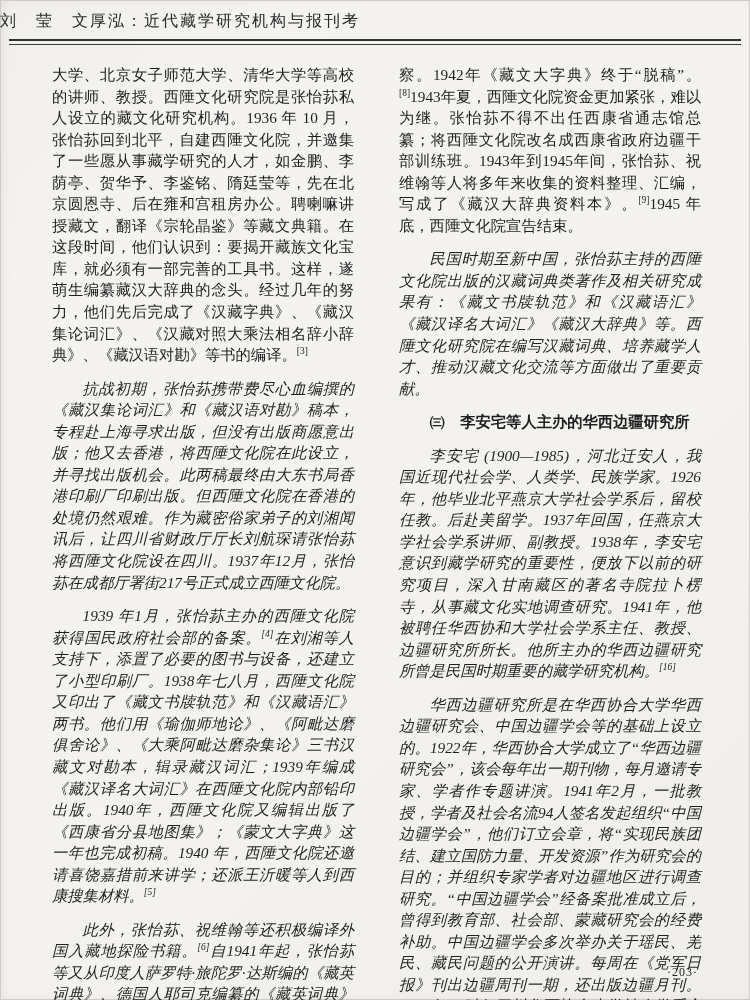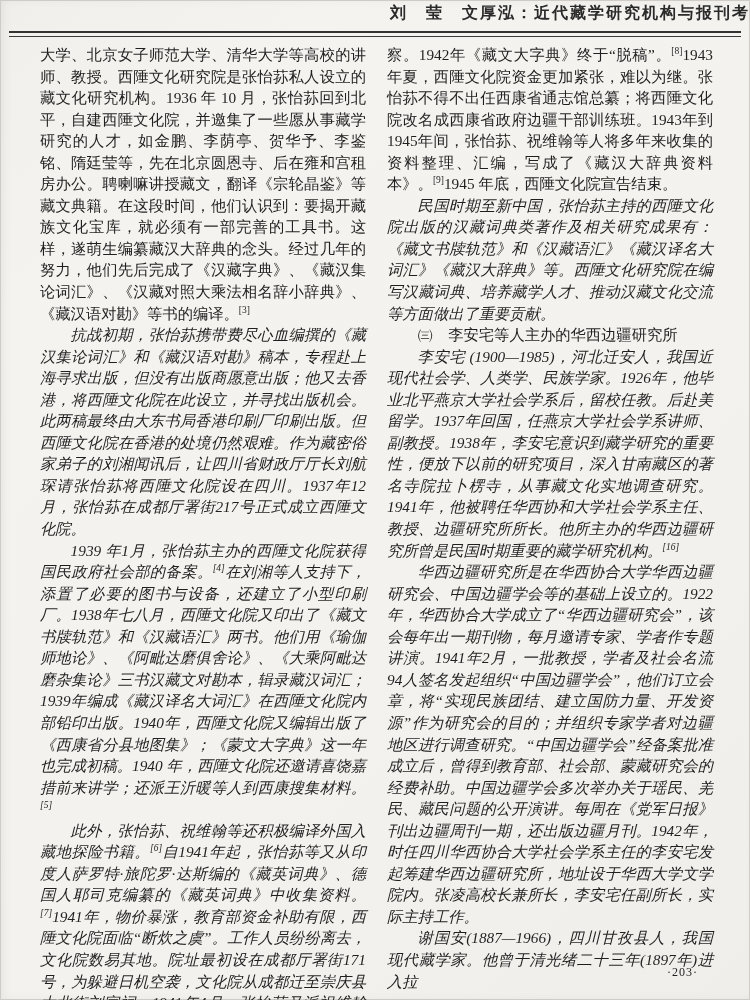--- a/index.html
+++ b/index.html
@@ -12,24 +12,24 @@
     position: relative;
     width: 750px;
     height: 1000px;
     margin: 0 auto;
     background: linear-gradient(135deg, #f0efec 0%, #f4f3f0 18%, #f3f2ef 60%, #efeeeb 100%);
     box-shadow: inset 0 0 0 1px #cfccc7, inset 4px 0 10px rgba(0,0,0,0.05);
     overflow: hidden;
     color: #242424;
   }
   .running-head {
-    text-align: right;
-    padding-top: 3px;
+    text-align: left;
+    padding-top: 11px;
     font-size: 16px;
-    font-weight: 700;
+    font-weight: 400;
     letter-spacing: 2px;
     color: #2a2a2a;
   }
   .double-rule {
     margin: 7px 9px 0 9px;
     height: 3px;
     border-top: 2px solid #333;
     border-bottom: 1px solid #3a3a3a;
   }
   .content {
@@ -37,24 +37,24 @@
     gap: 21px;
     padding: 7px 37px 0 40px;
   }
   .col {
     width: 327px;
     font-size: 15.3px;
     line-height: 21.55px;
     text-align: justify;
     color: #1f1f1f;
   }
-  .col p { margin: 0; padding: 0; }
+  .col p { margin: 12px; padding: 0; }
   p.indent { text-indent: 2em; font-style: italic; }
   p.opening { text-indent: 0; }
-  p.heading { text-indent: 2em; font-weight: 400; }
+  p.heading { text-indent: 2em; font-weight: 700; }
   sup.fnref {
     font-size: 9.5px;
     line-height: 0;
     vertical-align: super;
     letter-spacing: 0;
   }
   .page-number {
     position: absolute;
     right: 52px;
     bottom: 20px;

